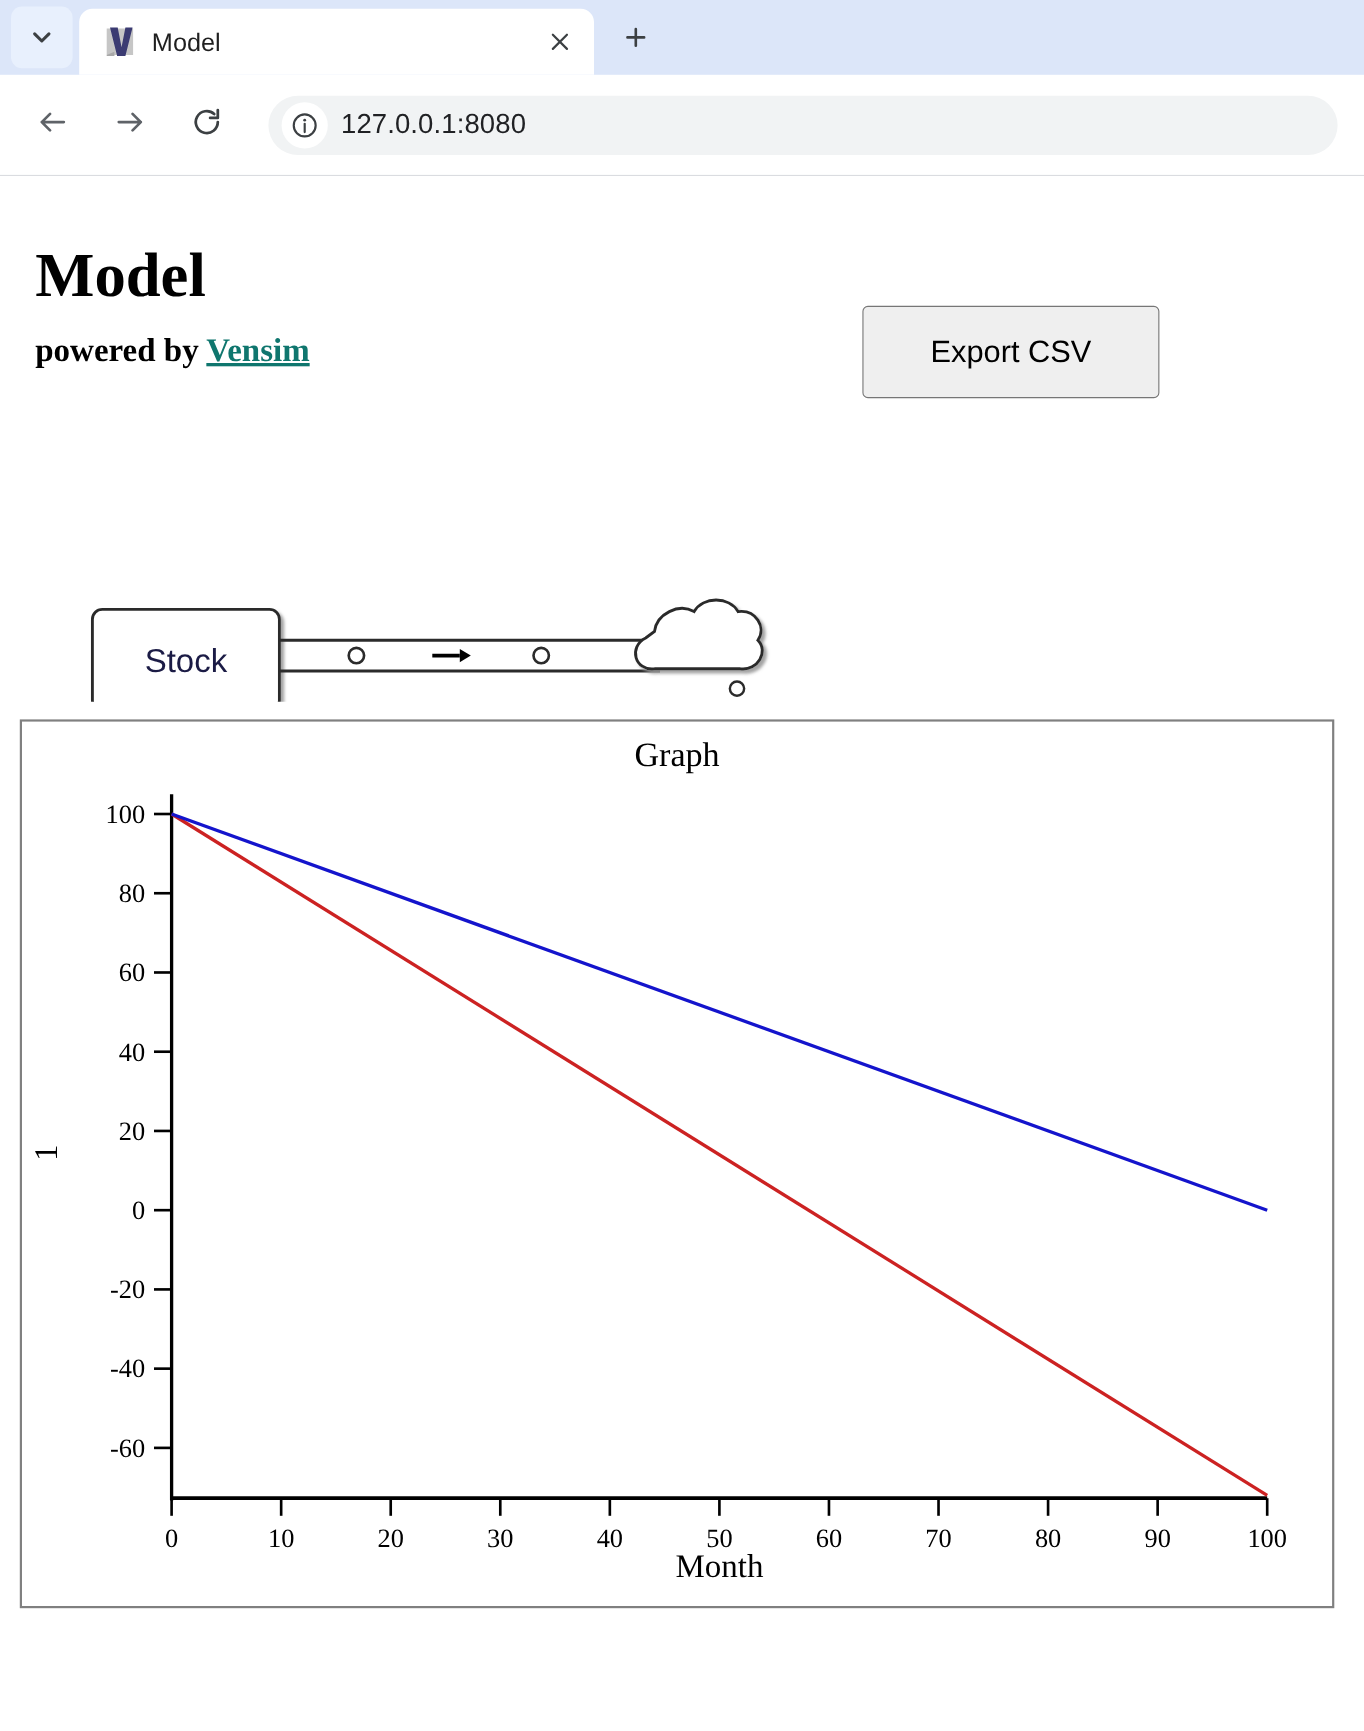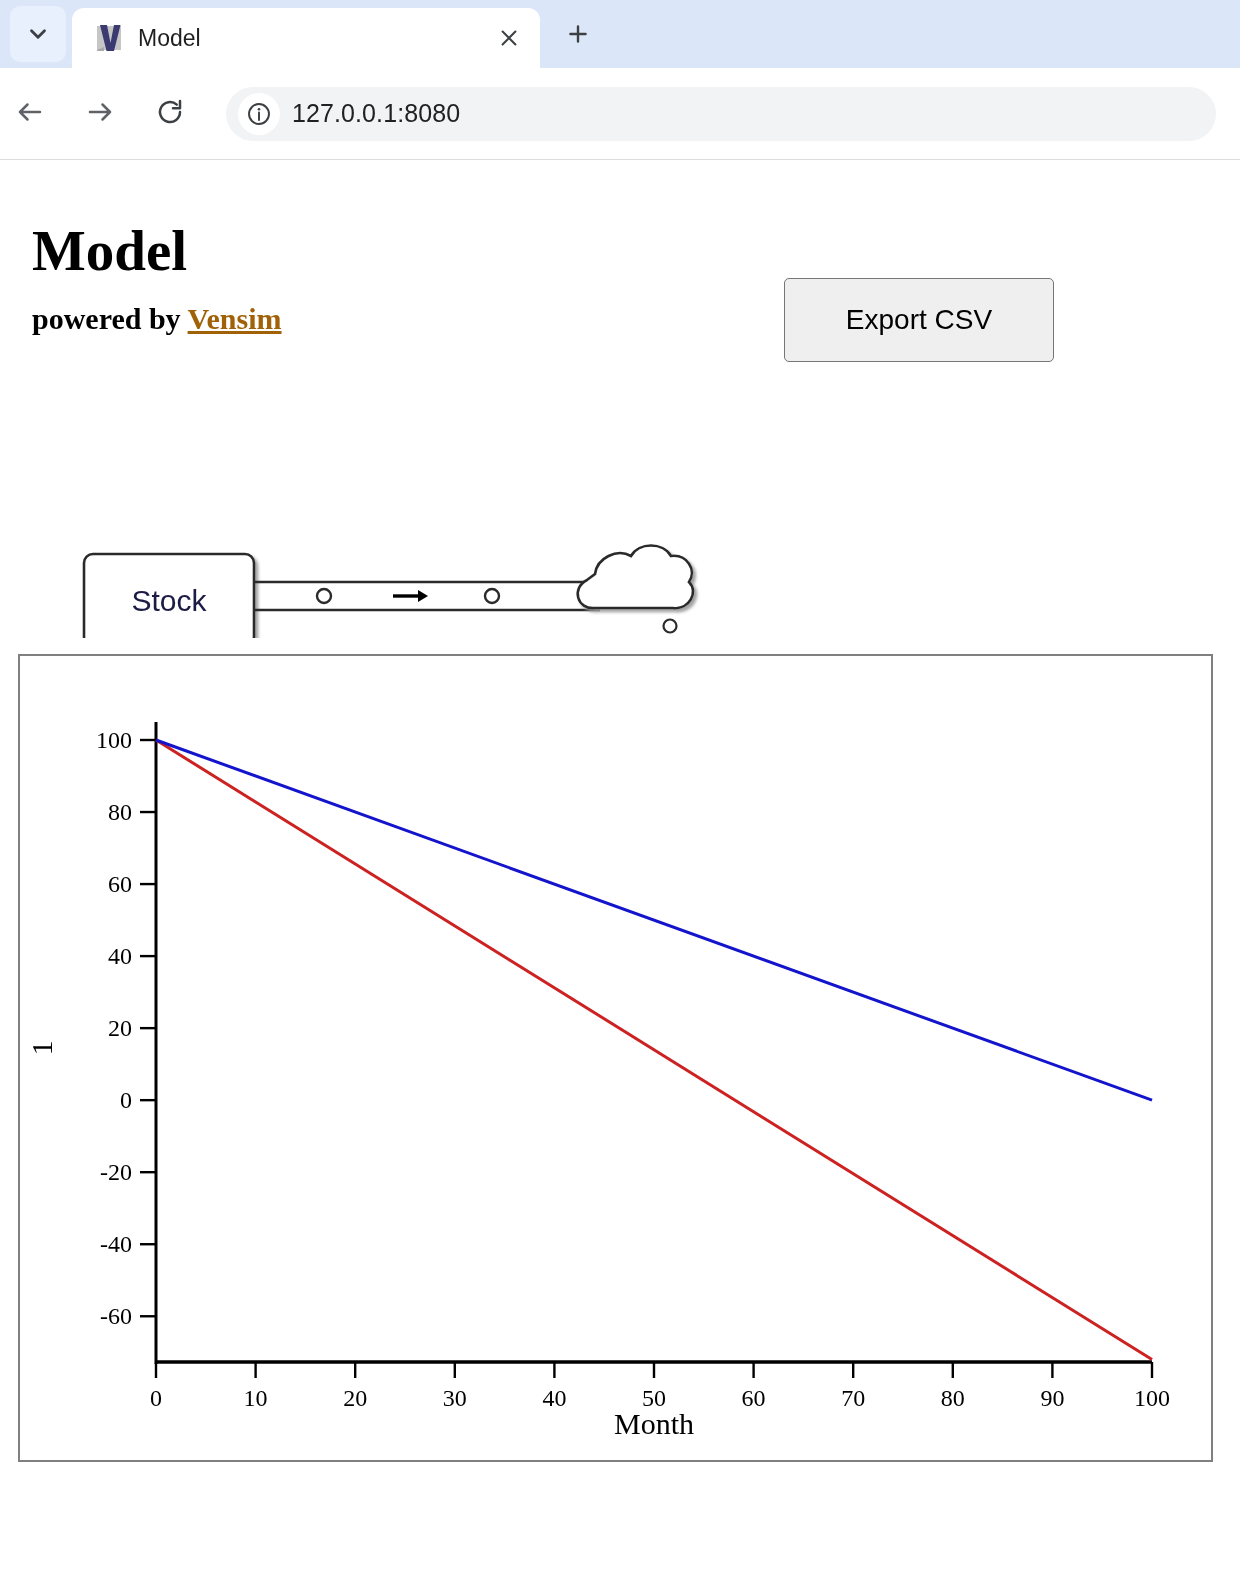--- a/index.html
+++ b/index.html
@@ -66,21 +66,21 @@
     margin-left: 14px; margin-bottom: 8px;
     border-radius: 50%;
     display: flex; align-items: center; justify-content: center;
     cursor: pointer;
   }
   #toolbar {
     height: 92px;
     background: #ffffff;
     display: flex;
     align-items: center;
-    padding-left: 4px;
+    padding-left: 22px;
     border-bottom: 1px solid #dadce0;
   }
   .nav-btn {
     width: 52px; height: 52px;
     margin-right: 18px;
     display: flex; align-items: center; justify-content: center;
     border-radius: 50%;
     cursor: pointer;
     flex: 0 0 auto;
   }
@@ -130,21 +130,21 @@
   }
   #powered-by {
     position: absolute;
     left: 32px; top: 142px;
     font-family: "Liberation Serif", serif;
     font-weight: bold;
     font-size: 30px;
     color: #000000;
   }
   #powered-by a {
-    color: #a16207;
+    color: #0f766e;
     text-decoration: underline;
   }
   .action-btn {
     position: absolute;
     background: #efefef;
     border: 1px solid #767676;
     border-radius: 5px;
     font-family: "Liberation Sans", sans-serif;
     font-size: 28px;
     color: #000000;
@@ -321,20 +321,21 @@
       <text x="409" y="295" text-anchor="middle" font-family="Liberation Sans, sans-serif" font-size="30" fill="#1b1b45">Outflow</text>
 
       <rect x="324" y="331" width="168" height="30" fill="#ffffff" stroke="#8a8a8a" stroke-width="2"></rect>
       <text x="408" y="354" text-anchor="middle" font-family="Liberation Serif, serif" font-size="24" fill="#000000">1.72</text>
       <circle cx="492" cy="328" r="6.5" fill="#ffffff" stroke="#8a8a8a" stroke-width="2.2"></circle>
     </svg>
     <div id="slider-thumb"></div>
   </div>
 
   <div id="graph-panel">
+    <div id="graph-title">Graph</div>
 
     <svg id="graph-svg" width="1191" height="804" viewBox="0 0 1191 804">
 
       <line id="y-axis" x1="136" y1="66" x2="136" y2="708" stroke="#000000" stroke-width="3"></line>
       <line id="x-axis" x1="136" y1="706" x2="1132" y2="706" stroke="#000000" stroke-width="3.4"></line>
 
       <g id="y-ticks">
           <line x1="120" y1="84.00787844682054" x2="136" y2="84.00787844682054" stroke="#000" stroke-width="2.4"></line>
           <text x="112" y="92.00787844682054" text-anchor="end" class="tick-label">100</text>
           <line x1="120" y1="156.03939223410248" x2="136" y2="156.03939223410248" stroke="#000" stroke-width="2.4"></line>

